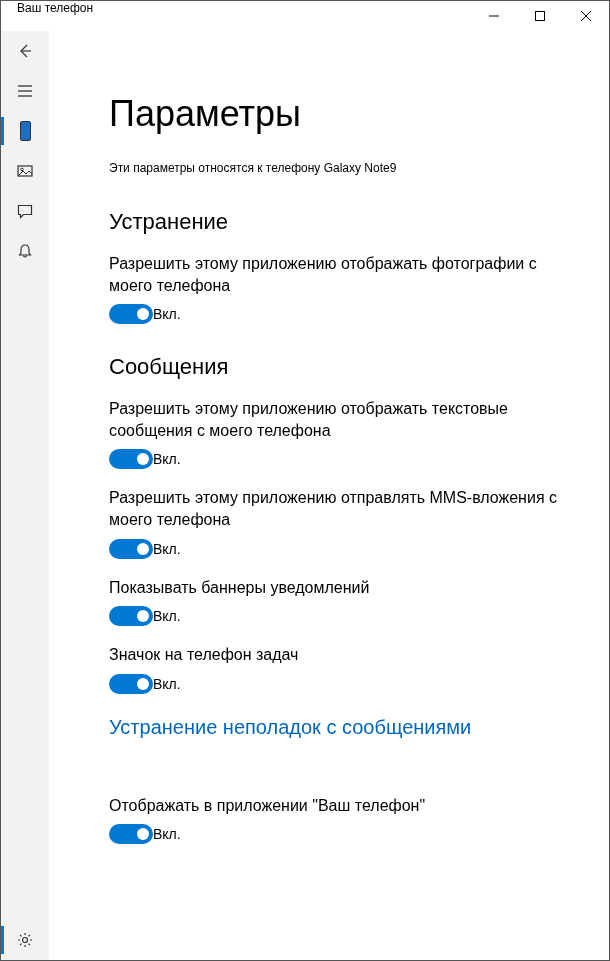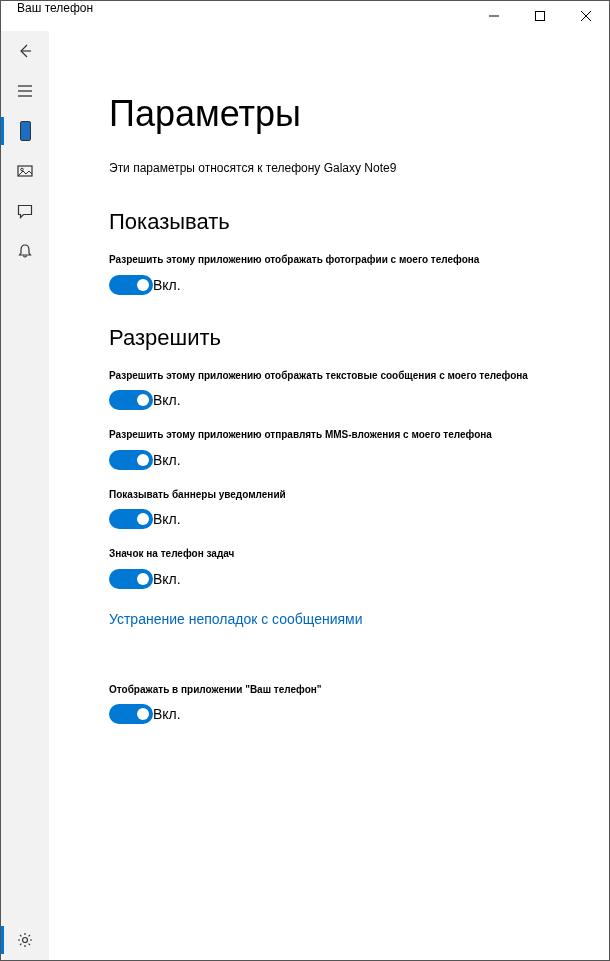--- a/index.html
+++ b/index.html
@@ -20,30 +20,30 @@
   .sb-item { width: 48px; height: 40px; display: flex; align-items: center; justify-content: center; position: relative; }
   .sb-item.selected::before { content: ""; position: absolute; left: 0; top: 6px; bottom: 6px; width: 3px; background: #0078d4; }
   .sb-item .icon { width: 18px; height: 18px; display: flex; align-items: center; justify-content: center; }
   .sb-item.phone .phone-shape { width: 11px; height: 20px; border: 1.5px solid #333; border-radius: 2px; background: linear-gradient(#1b6ec2,#1b6ec2); }
   
   .content { flex: 1; overflow-y: auto; padding: 24px 30px 24px 60px; }
   h1.page-title { font-weight: 300; font-size: 36px; margin-bottom: 26px; margin-top: 38px; }
   .subtitle { font-size: 12px; margin-bottom: 34px; }
   h2.section-title { font-weight: 400; font-size: 22px; margin-bottom: 18px; margin-top: 8px; }
   .setting { margin-bottom: 18px; }
-  .setting-label { font-size: 10px; line-height: 1.35; margin-bottom: 8px; font-weight: bold; }
+  .setting-label { font-size: 16px; line-height: 1.35; margin-bottom: 8px; }
   .toggle-row { display: flex; align-items: center; }
   .toggle { width: 44px; height: 20px; border-radius: 10px; position: relative; cursor: pointer; }
   .toggle.on { background: #0078d4; }
   .toggle.off { background: #fff; border: 1.5px solid #333; }
   .toggle .thumb { position: absolute; width: 12px; height: 12px; border-radius: 50%; top: 50%; transform: translateY(-50%); }
   .toggle.on .thumb { right: 4px; background: #fff; }
   .toggle.off .thumb { left: 3px; background: #333; width: 11px; height: 11px; }
   .toggle-state { font-size: 14px; }
-  .link { color: #0067c0; font-size: 14px; margin-top: 4px; margin-bottom: 26px; display: inline-block; }
+  .link { color: #0067c0; font-size: 20px; margin-top: 4px; margin-bottom: 26px; display: inline-block; }
   .section { margin-bottom: 30px; }
 </style>
 </head>
 <body>
 
 <div class="window">
 
   <div class="titlebar">
     <div class="titlebar-title">Ваш телефон</div>
     <div class="titlebar-buttons">
@@ -127,34 +127,34 @@
             </span>
         </div>
       </div>
     </div>
 
     <div class="content">
       <h1 class="page-title">Параметры</h1>
       <div class="subtitle">Эти параметры относятся к телефону Galaxy Note9</div>
 
       <div class="section">
-        <h2 class="section-title">Показывать</h2>
+        <h2 class="section-title">Устранение</h2>
         <div class="setting">
           <div class="setting-label">Разрешить этому приложению отображать фотографии с моего телефона</div>
           <div class="toggle-row">
             <div class="toggle on">
                 <div class="thumb"></div>
               </div>
             <span class="toggle-state">Вкл.</span>
           </div>
         </div>
       </div>
 
       <div class="section">
-        <h2 class="section-title">Разрешить</h2>
+        <h2 class="section-title">Сообщения</h2>
 
         <div class="setting">
           <div class="setting-label">Разрешить этому приложению отображать текстовые сообщения с моего телефона</div>
           <div class="toggle-row">
             <div class="toggle on">
                 <div class="thumb"></div>
               </div>
             <span class="toggle-state">Вкл.</span>
           </div>
         </div>

